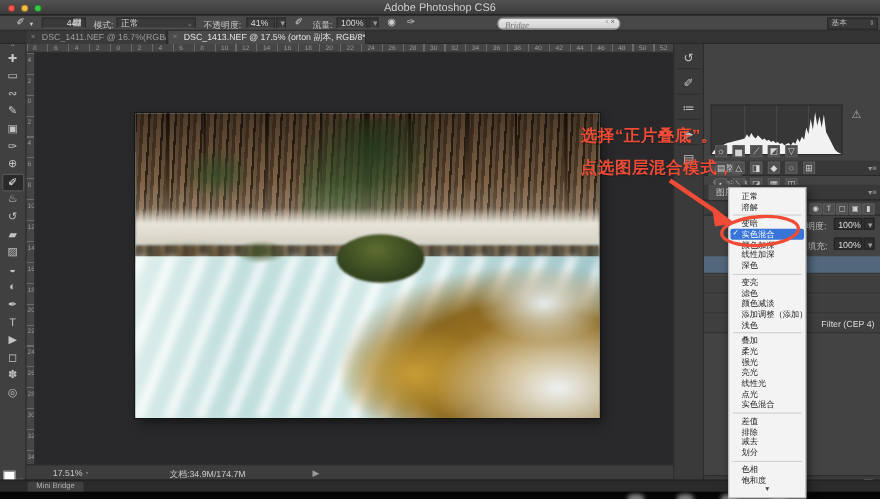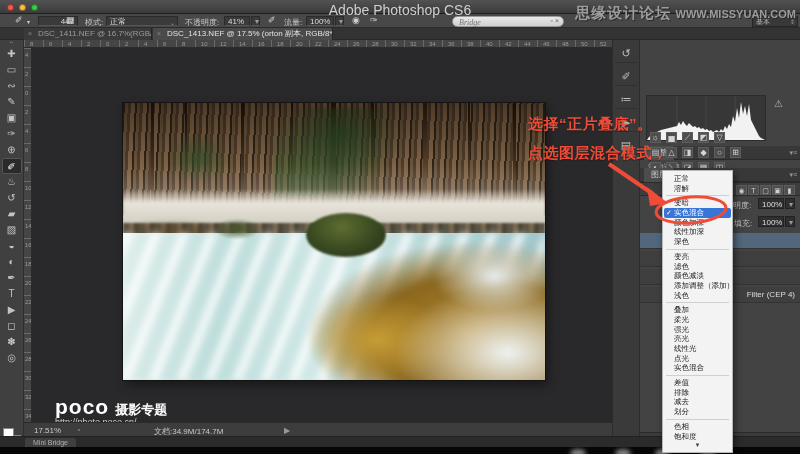--- a/index.html
+++ b/index.html
@@ -3,21 +3,21 @@
 <meta charset="utf-8">
 <style>
   html,body{margin:0;padding:0;background:#111;}
   #app{position:relative;width:800px;height:454px;background:#2a2a2c;font-family:"Liberation Sans",sans-serif;overflow:hidden;color:#c8c8c8;-webkit-font-smoothing:antialiased;}
   #app *{box-sizing:border-box;}
   .abs{position:absolute;}
 
   
   .titlebar{position:absolute;left:0;top:0;width:800px;height:14px;background:linear-gradient(#525252,#3b3b3b);border-bottom:1px solid #1e1e1e;z-index:5;}
   .light{position:absolute;top:4px;width:7px;height:7px;border-radius:50%;border:1px solid rgba(0,0,0,.4);}
-  .title-text{position:absolute;left:0;top:2px;width:100%;text-align:center;font-size:14px;color:#cfcfcf;}
+  .title-text{position:absolute;left:0;top:2px;width:100%;text-align:center;font-size:10px;color:#cfcfcf;}
 
   
   .watermark{position:absolute;top:4px;right:4px;z-index:60;color:#9c9c9c;text-shadow:1px 1px 0 #2a2a2a;white-space:nowrap;}
   .wm-name{font-size:15px;font-weight:bold;letter-spacing:1px;}
   .wm-url{font-size:11px;font-weight:bold;}
 
   
   .optionsbar{position:absolute;left:0;top:14px;width:800px;height:14px;background:#484848;border-bottom:1px solid #2b2b2b;z-index:4;font-size:8px;}
   .ob-icon{position:absolute;top:1px;color:#cfcfcf;font-size:9px;}
   .ob-label{position:absolute;top:3px;color:#c4c4c4;}
@@ -132,24 +132,20 @@
 
 <div id="app">
 
   <div class="titlebar">
     <span class="light" style="left:7px;background:#f4574d;"></span>
     <span class="light" style="left:19px;background:#f8bd44;"></span>
     <span class="light" style="left:31px;background:#3cc848;"></span>
     <span class="title-text">Adobe Photoshop CS6</span>
   </div>
 
-  <div class="watermark">
-    <span class="wm-name">思缘设计论坛</span>
-    <span class="wm-url">WWW.MISSYUAN.COM</span>
-  </div>
 
   <div class="optionsbar">
     <span class="ob-icon" style="left:15px;">✐</span>
     <span class="ob-icon" style="left:27px;font-size:6px;top:4px;">▾</span>
     <span class="ob-box" style="left:38px;width:40px;text-align:right;">447</span>
     <span class="ob-icon" style="left:66px;">▦</span>
     <span class="ob-label" style="left:85px;">模式:</span>
     <span class="ob-box" style="left:106px;width:72px;"><span>正常</span><span class="ob-arrow">⌄</span></span>
     <span class="ob-label" style="left:185px;">不透明度:</span>
     <span class="ob-box" style="left:224px;width:26px;"><span>41%</span></span>
@@ -290,27 +286,20 @@
     <div class="ph-river"></div>
     <div class="ph-flow"></div>
     <div class="ph-rock2"></div>
     <div class="ph-rock"></div>
     <div class="ph-moss"></div>
     <div class="ph-moss2"></div>
     <div class="ph-snowbr2"></div>
     <div class="ph-snowbr"></div>
   </div>
 
-  <div class="poco">
-    <div class="poco-row">
-      <span class="poco-brand">poco</span>
-      <span class="poco-suffix">摄影专题</span>
-    </div>
-    <div class="poco-url">http://photo.poco.cn/</div>
-  </div>
 
   <div class="dockstrip">
       <div class="cp-btn">↺</div>
       <div class="cp-btn">✐</div>
       <div class="cp-btn">≔</div>
       <div class="cp-btn">▶</div>
       <div class="cp-btn">▤</div>
     </div>
 
   <div class="rightcol">
@@ -413,21 +402,21 @@
     <div>选择“正片叠底”。</div>
     <div>点选图层混合模式，</div>
   </div>
   <svg class="overlay-svg">
     <line class="red-stroke" x1="609" y1="164" x2="653" y2="194" stroke="#ef4b36" stroke-width="4"></line>
     <polygon class="red-fill" points="647,187 668,203 650,206" fill="#ef4b36"></polygon>
     <ellipse class="red-stroke" cx="691" cy="210" rx="35" ry="13" fill="none" stroke="#ef4b36" stroke-width="3" transform="rotate(-4 691 210)"></ellipse>
   </svg>
 
   <div class="statusbar">
-    <span class="abs" style="left:10px;top:3px;text-align:right;">17.51%</span>
+    <span class="abs" style="left:24px;top:3px;text-align:right;">17.51%</span>
     <span class="abs" style="left:52px;top:3px;color:#8a8a8a;">◔</span>
     <span class="abs" style="left:130px;top:3px;">文档:34.9M/174.7M</span>
     <span class="abs" style="left:260px;top:3px;color:#9a9a9a;">▶</span>
   </div>
 
   <div class="minibridgebar">
     <span class="mb-tab">Mini Bridge</span>
   </div>
 
   <div class="dock-bottom">

